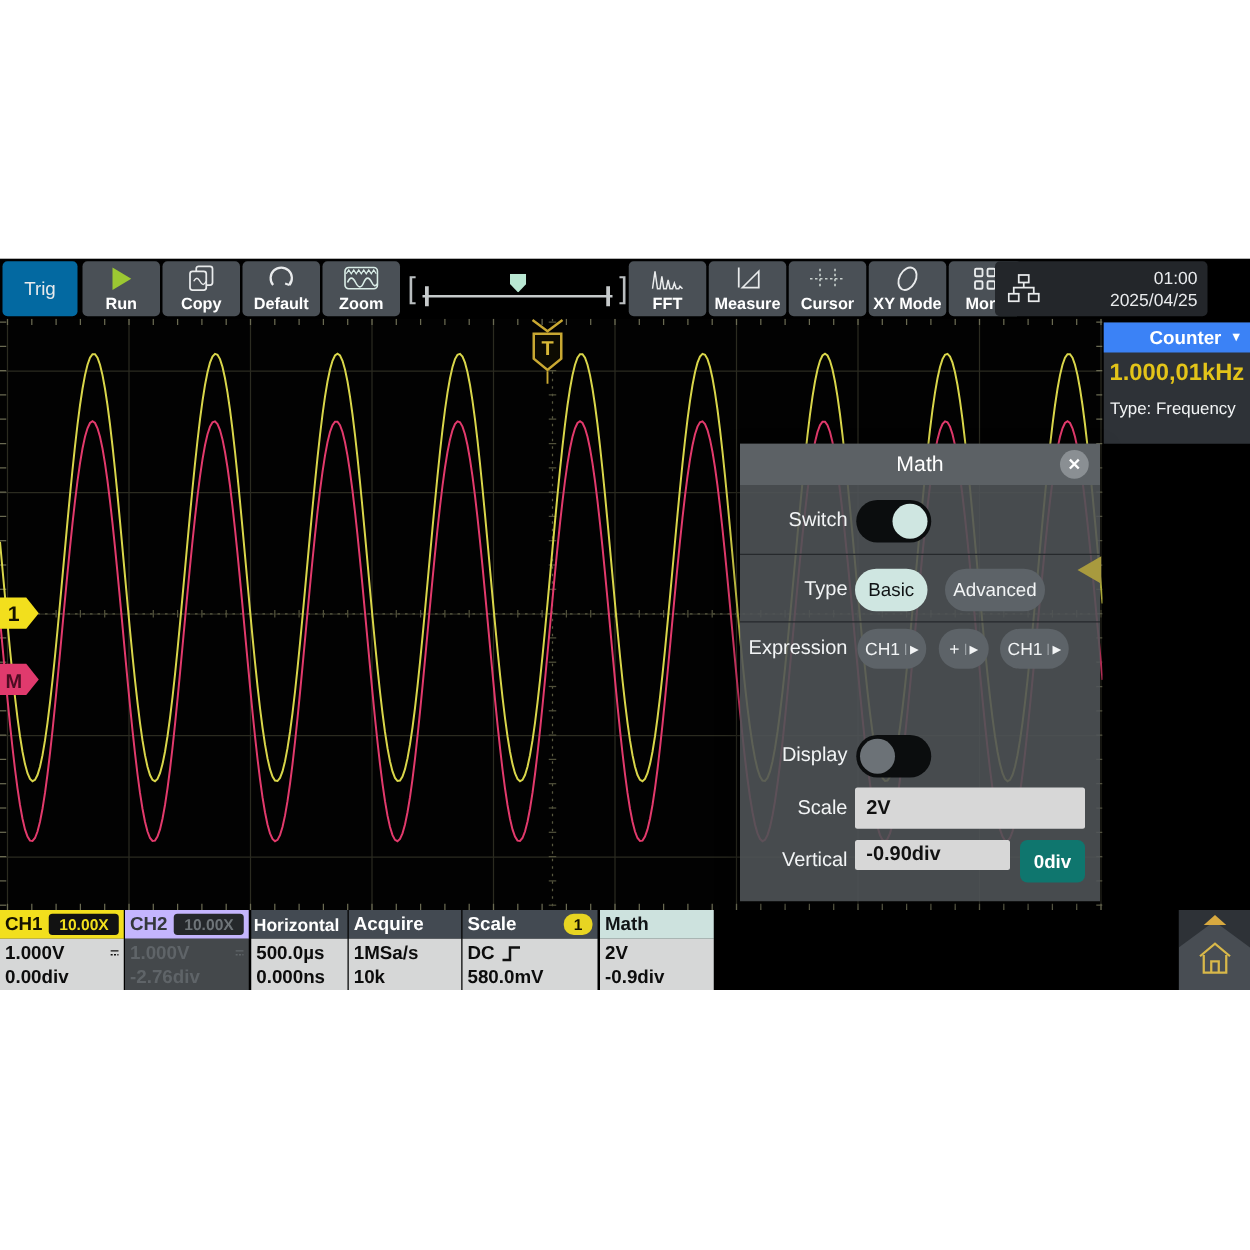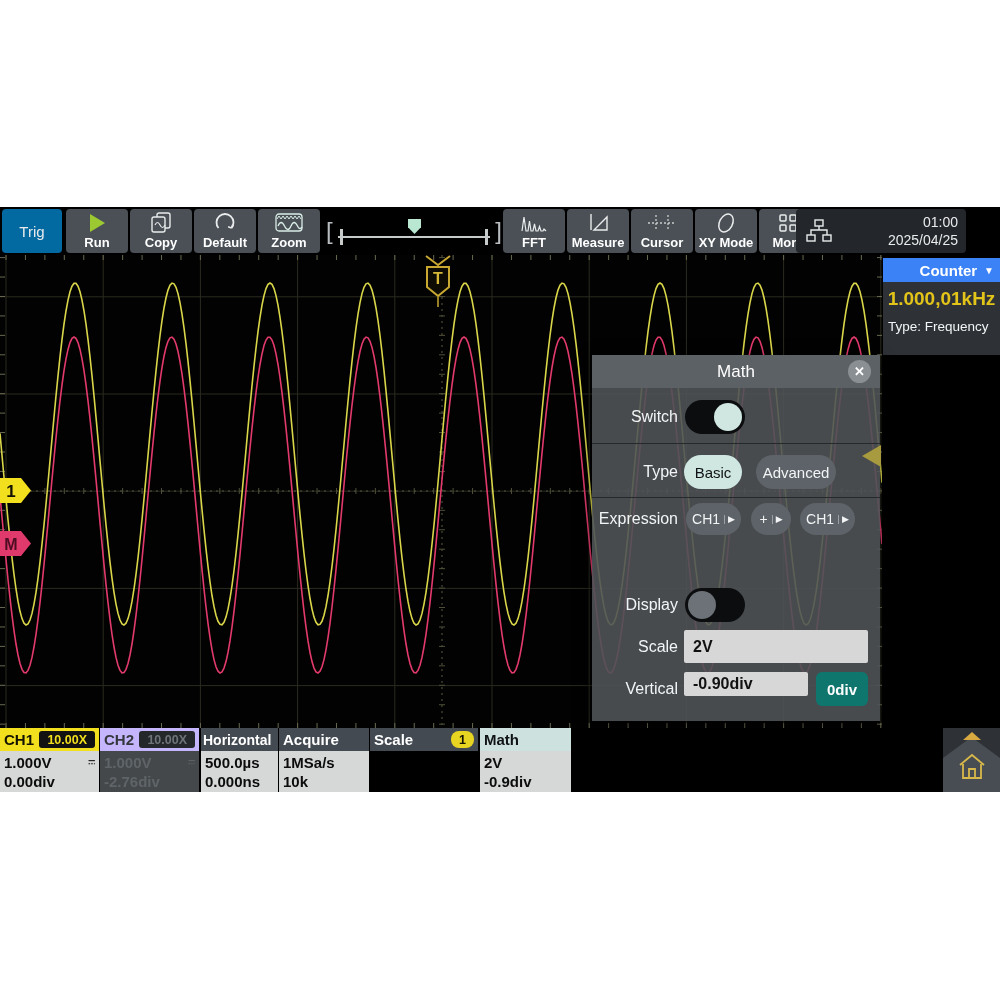--- a/index.html
+++ b/index.html
@@ -594,20 +594,29 @@
         <div><span>1MSa/s</span></div>
         <div><span>10k</span></div>
       </div>
     </div>
 
     <div class="blk" style="left:370px; width:108px">
       <div class="bh" style="background:#434a52; color:#fff;">
         <span>Scale</span>
         <span class="badge" style="background:#e8d522; color:#141200; border-radius:8px; padding:0 8px;">1</span>
       </div>
+      <div class="bb light">
+        <div style="display:flex; align-items:center; gap:5px;">
+          <span>DC</span>
+          <svg width="16" height="14" viewBox="0 0 16 14">
+            <path d="M1 12 H7 V2 H15" fill="none" stroke="#111" stroke-width="2"></path>
+          </svg>
+        </div>
+        <div><span>580.0mV</span></div>
+      </div>
     </div>
 
     <div class="blk" style="left:480px; width:91px">
       <div class="bh" style="background:#cde2de; color:#101315;">
         <span>Math</span>
       </div>
       <div class="bb light">
         <div><span>2V</span></div>
         <div><span>-0.9div</span></div>
       </div>

